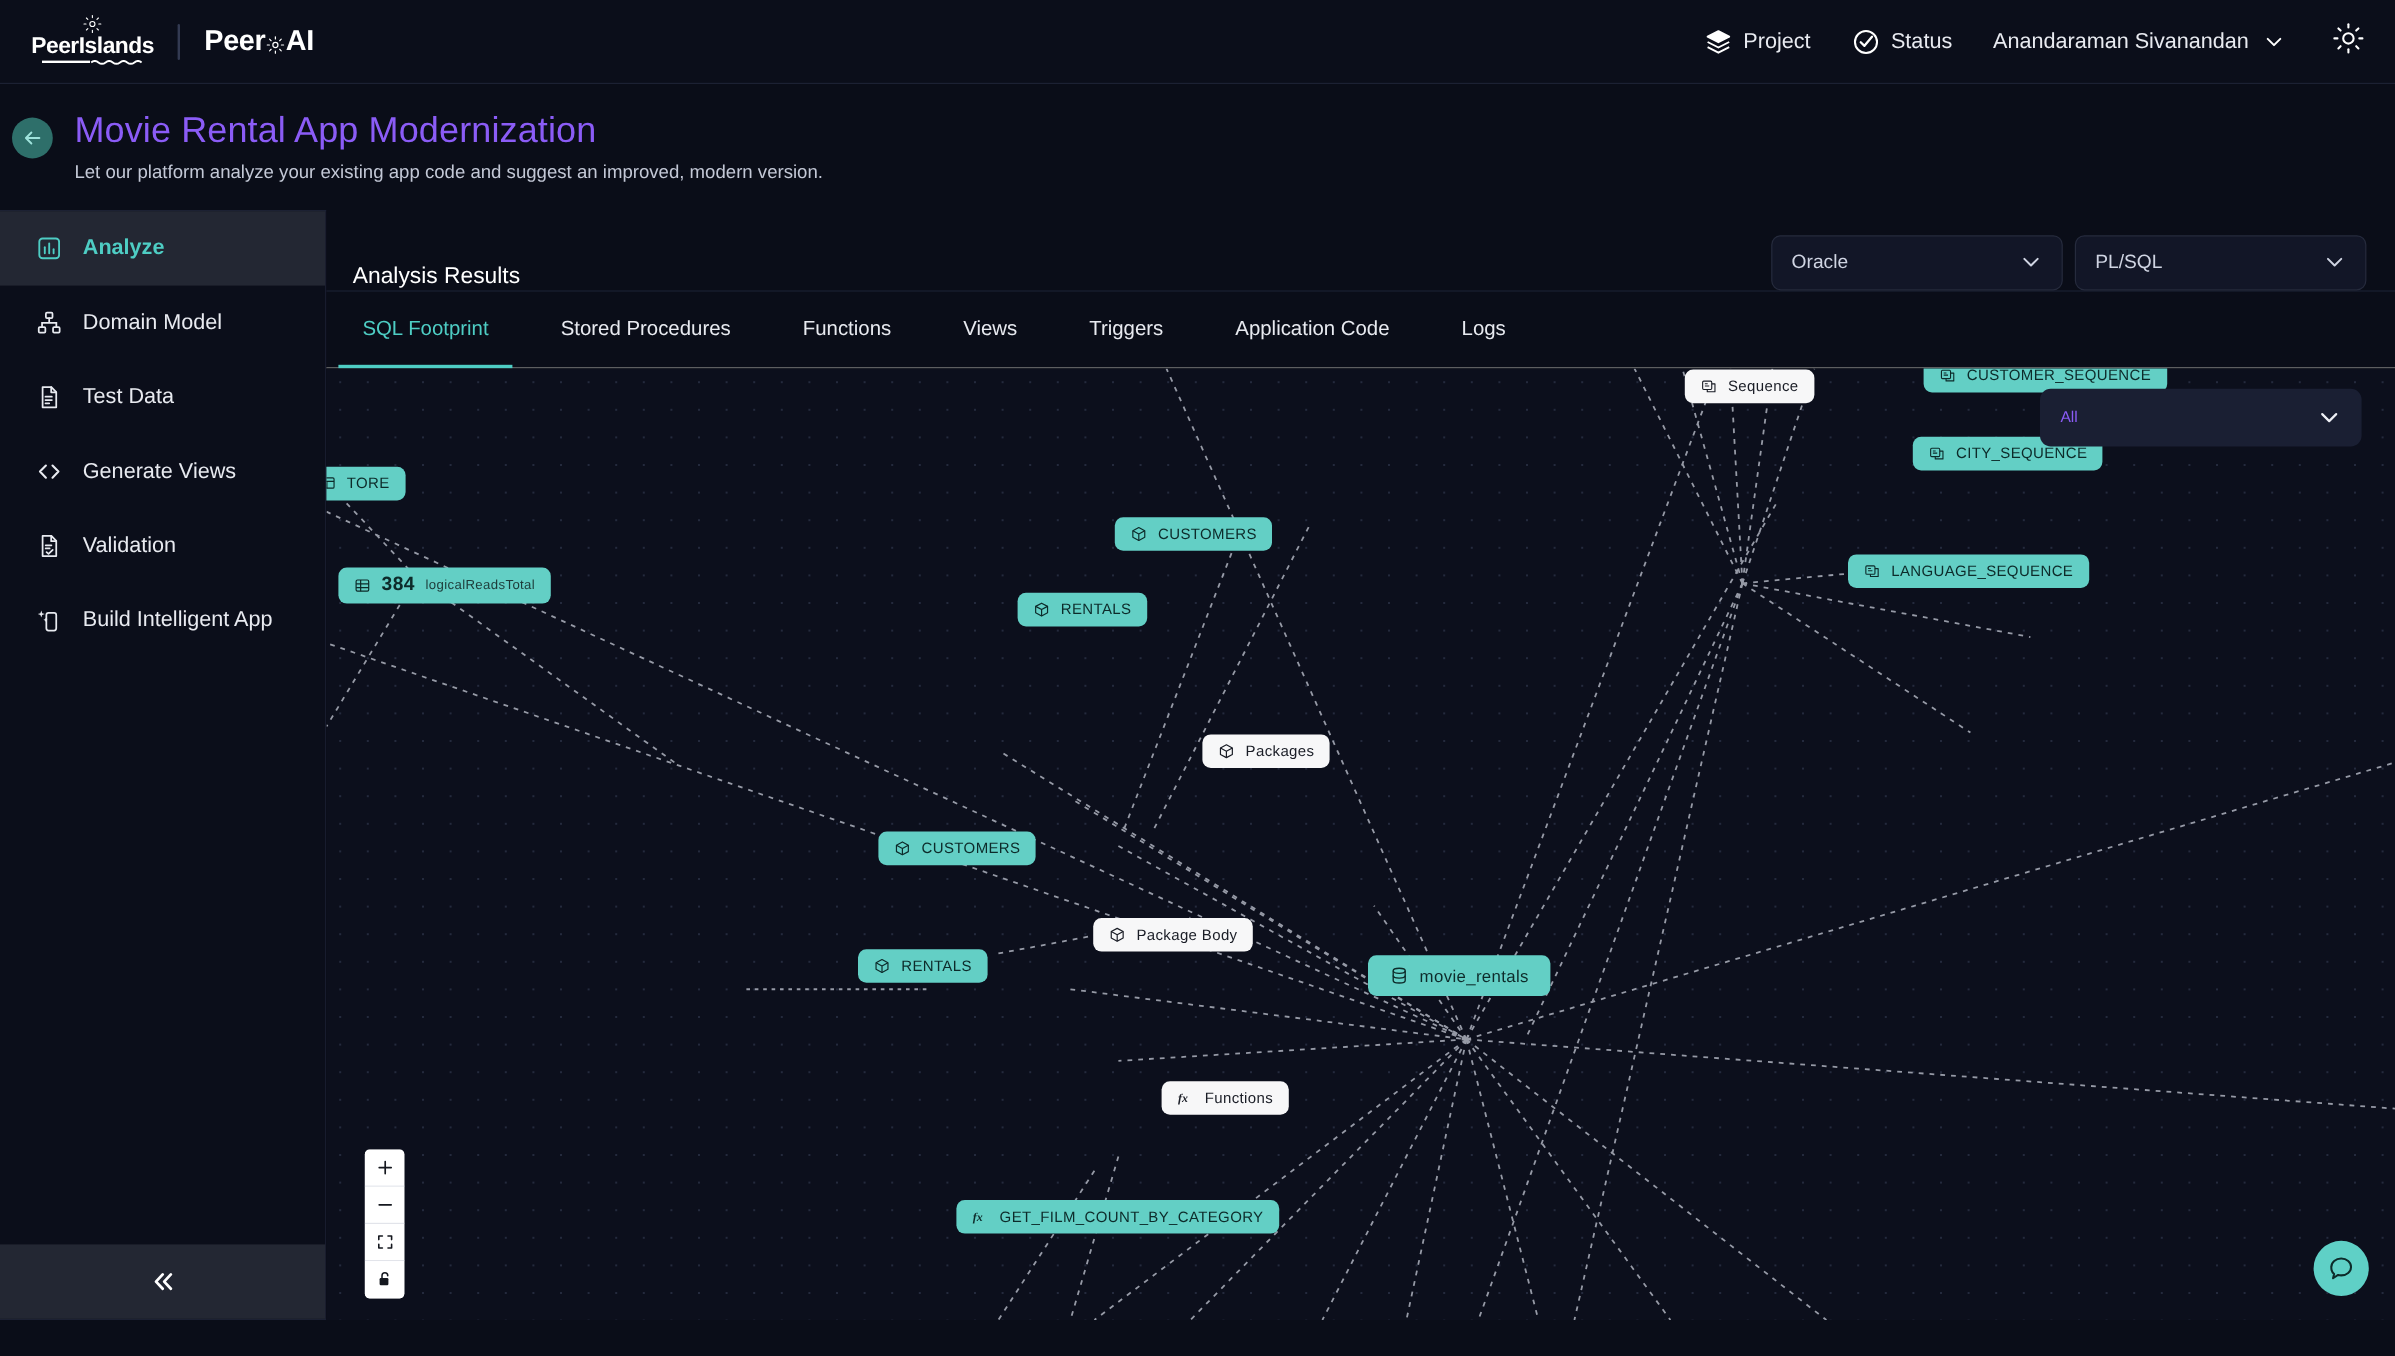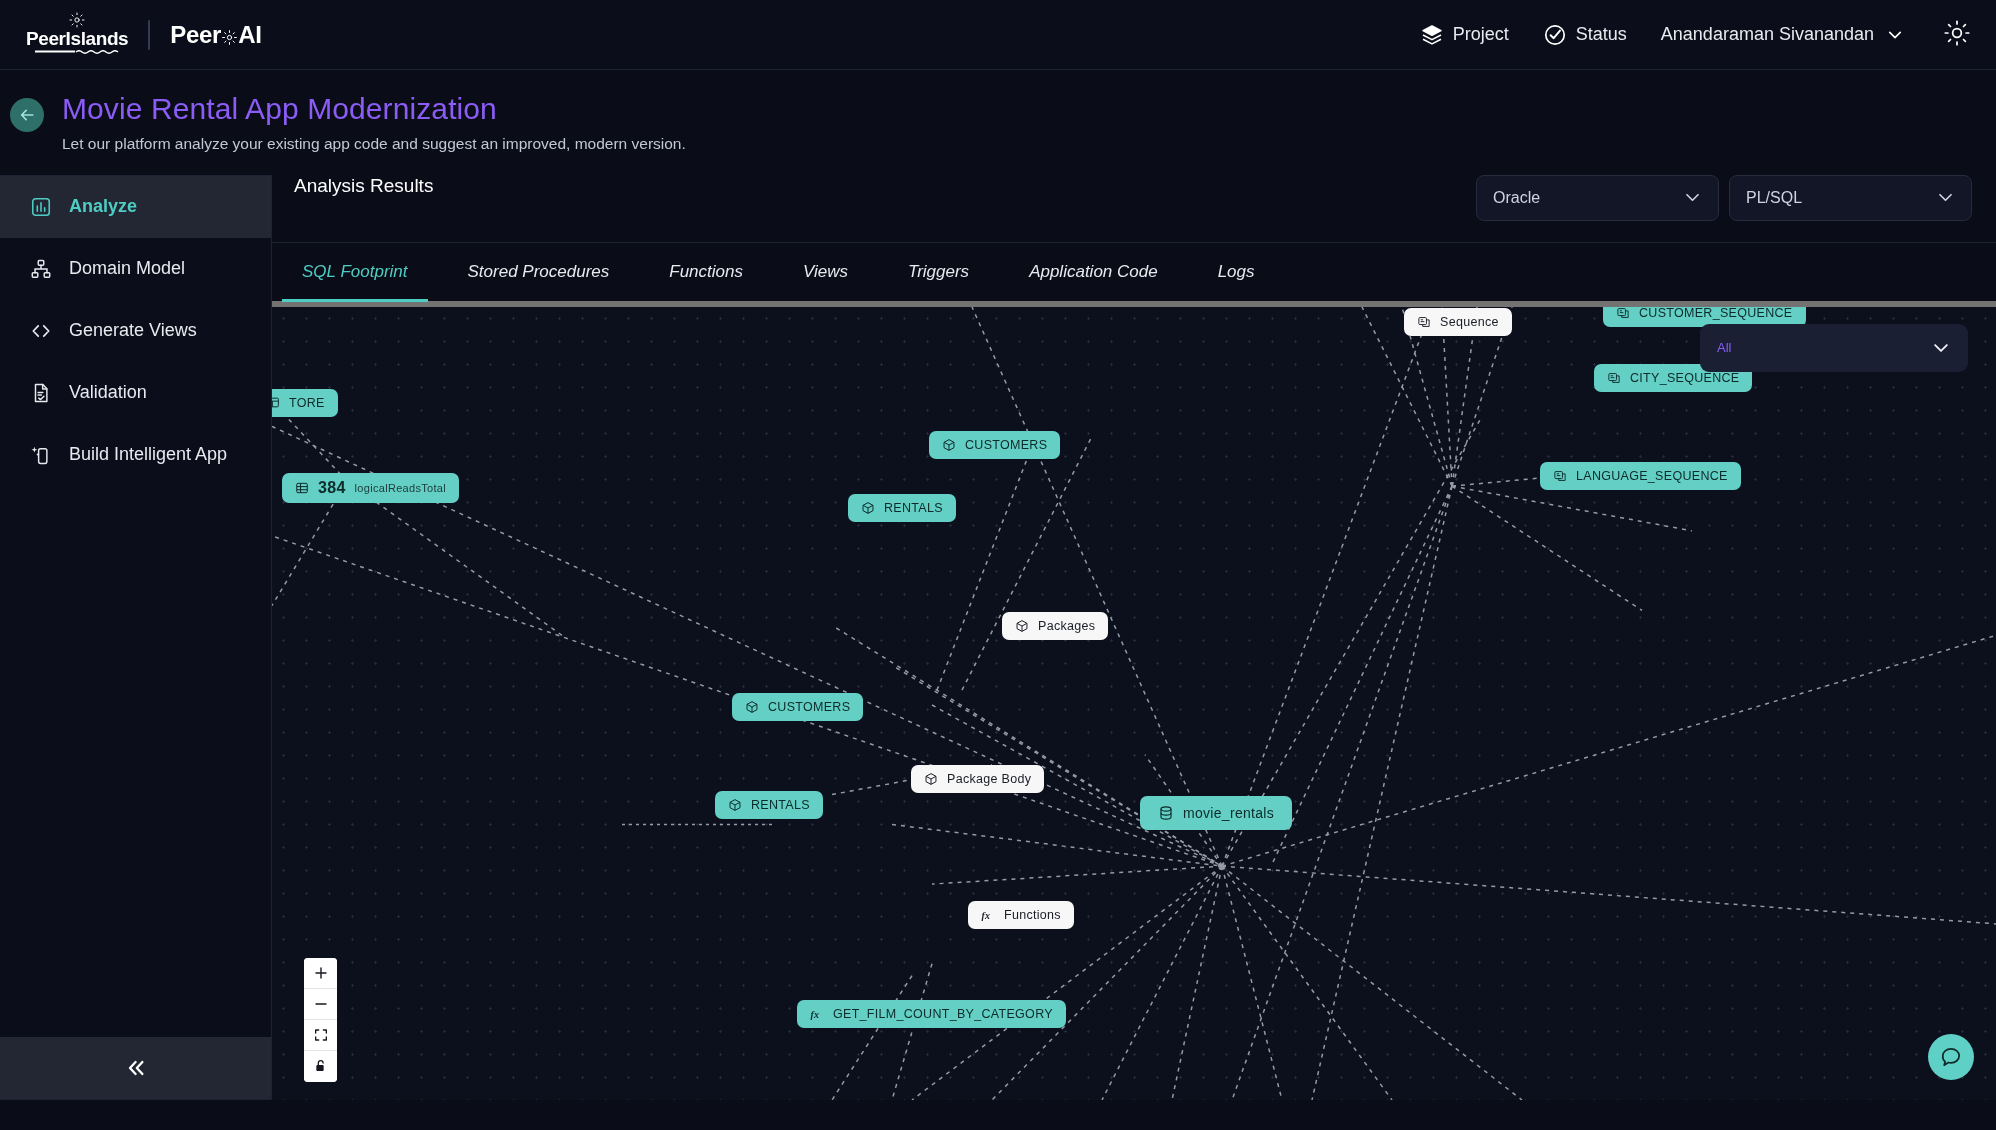--- a/index.html
+++ b/index.html
@@ -82,21 +82,21 @@
     background: #232733;
     display: flex; align-items: center; justify-content: center;
     cursor: pointer;
     font-size: 22px; color: #ffffff;
   }
 
   
   .main { flex: 1; display: flex; flex-direction: column; background: #0a0d18; position: relative; }
   .main-head {
     height: 68px;
-    display: flex; align-items: flex-start;
+    display: flex; align-items: flex-end;
     padding: 0 24px 0 22px;
     border-bottom: 1px solid #1c2133;
   }
   .results-title { font-size: 19px; color: #ffffff; }
   .selects { margin-left: auto; display: flex; gap: 10px; }
   .select {
     width: 243px; height: 46px;
     border: 1px solid #262b3d;
     border-radius: 8px;
     background: #121627;
@@ -104,23 +104,22 @@
     padding: 0 16px;
     font-size: 16px;
     color: #cfd4e2;
     cursor: pointer;
   }
   .select .chev { margin-left: auto; }
 
   .tabs {
     height: 64px;
     display: flex; align-items: stretch;
-    border-bottom: 6px solid #737373;
+    border-bottom: 1px solid #737373;
     padding-left: 0;
-    font-style: italic;
   }
   .tab {
     display: flex; align-items: center; justify-content: center;
     font-size: 17px;
     color: #e8eaf0;
     cursor: pointer;
     padding: 0 30px;
     position: relative;
     white-space: nowrap;
   }
@@ -323,20 +322,32 @@
         <g fill="none" stroke="#e8eaf0" stroke-width="1.6" stroke-linecap="round">
           <rect x="9" y="2.8" width="6" height="5" rx="1"></rect>
           <rect x="2.5" y="16" width="6" height="5" rx="1"></rect>
           <rect x="15.5" y="16" width="6" height="5" rx="1"></rect>
           <path d="M12 7.8 V12 M5.5 16 V12 H18.5 V16"></path>
         </g>
       </svg>
       <span class="side-label">Domain Model</span>
     </div>
 
+    <div class="side-item">
+      <svg width="22" height="22" viewBox="0 0 24 24">
+        <g fill="none" stroke="#e8eaf0" stroke-width="1.6" stroke-linejoin="round" stroke-linecap="round">
+          <path d="M6 2.8 H14 L18.4 7.4 V21.2 H6 Z"></path>
+          <path d="M13.8 2.8 V7.6 H18.3"></path>
+          <line x1="8.6" y1="11.5" x2="14.4" y2="11.5"></line>
+          <line x1="8.6" y1="14.6" x2="14.4" y2="14.6"></line>
+          <line x1="8.6" y1="17.6" x2="12" y2="17.6"></line>
+        </g>
+      </svg>
+      <span class="side-label">Test Data</span>
+    </div>
 
     <div class="side-item">
       <svg width="22" height="22" viewBox="0 0 24 24">
         <path d="M9 6.5 L3.6 12 L9 17.5 M15 6.5 L20.4 12 L15 17.5" fill="none" stroke="#e8eaf0" stroke-width="1.9" stroke-linecap="round" stroke-linejoin="round"></path>
       </svg>
       <span class="side-label">Generate Views</span>
     </div>
 
     <div class="side-item">
       <svg width="22" height="22" viewBox="0 0 24 24">

